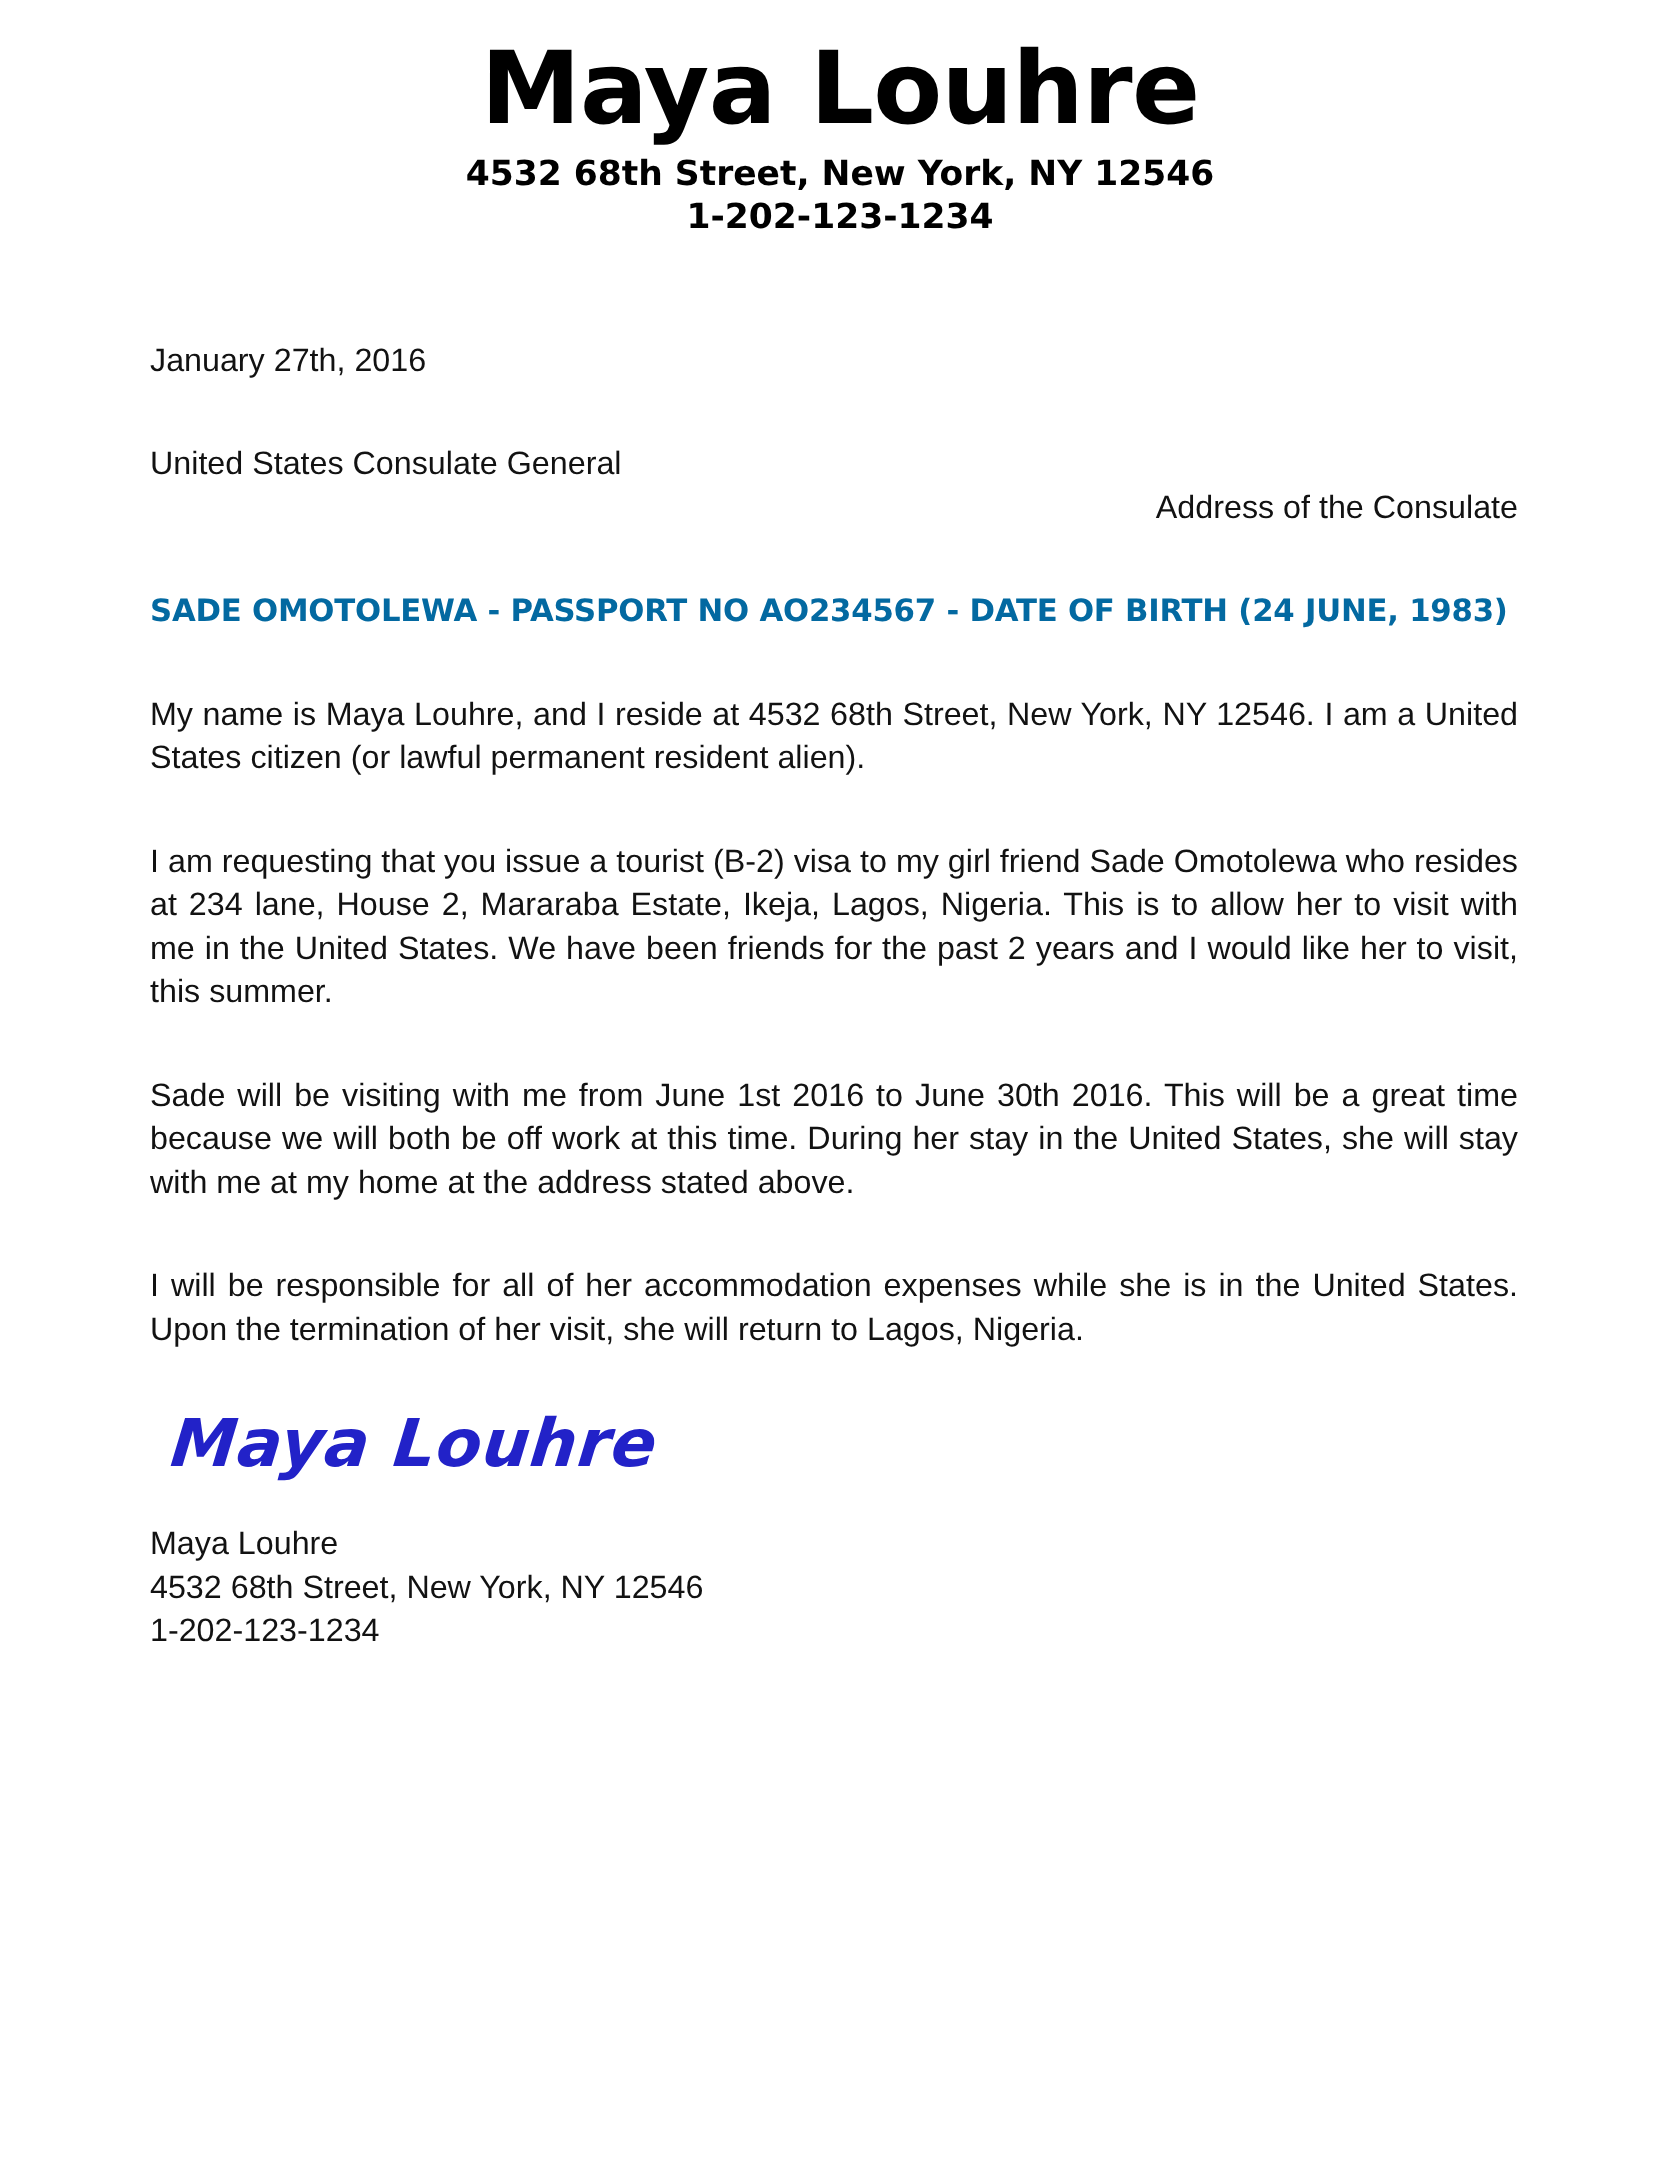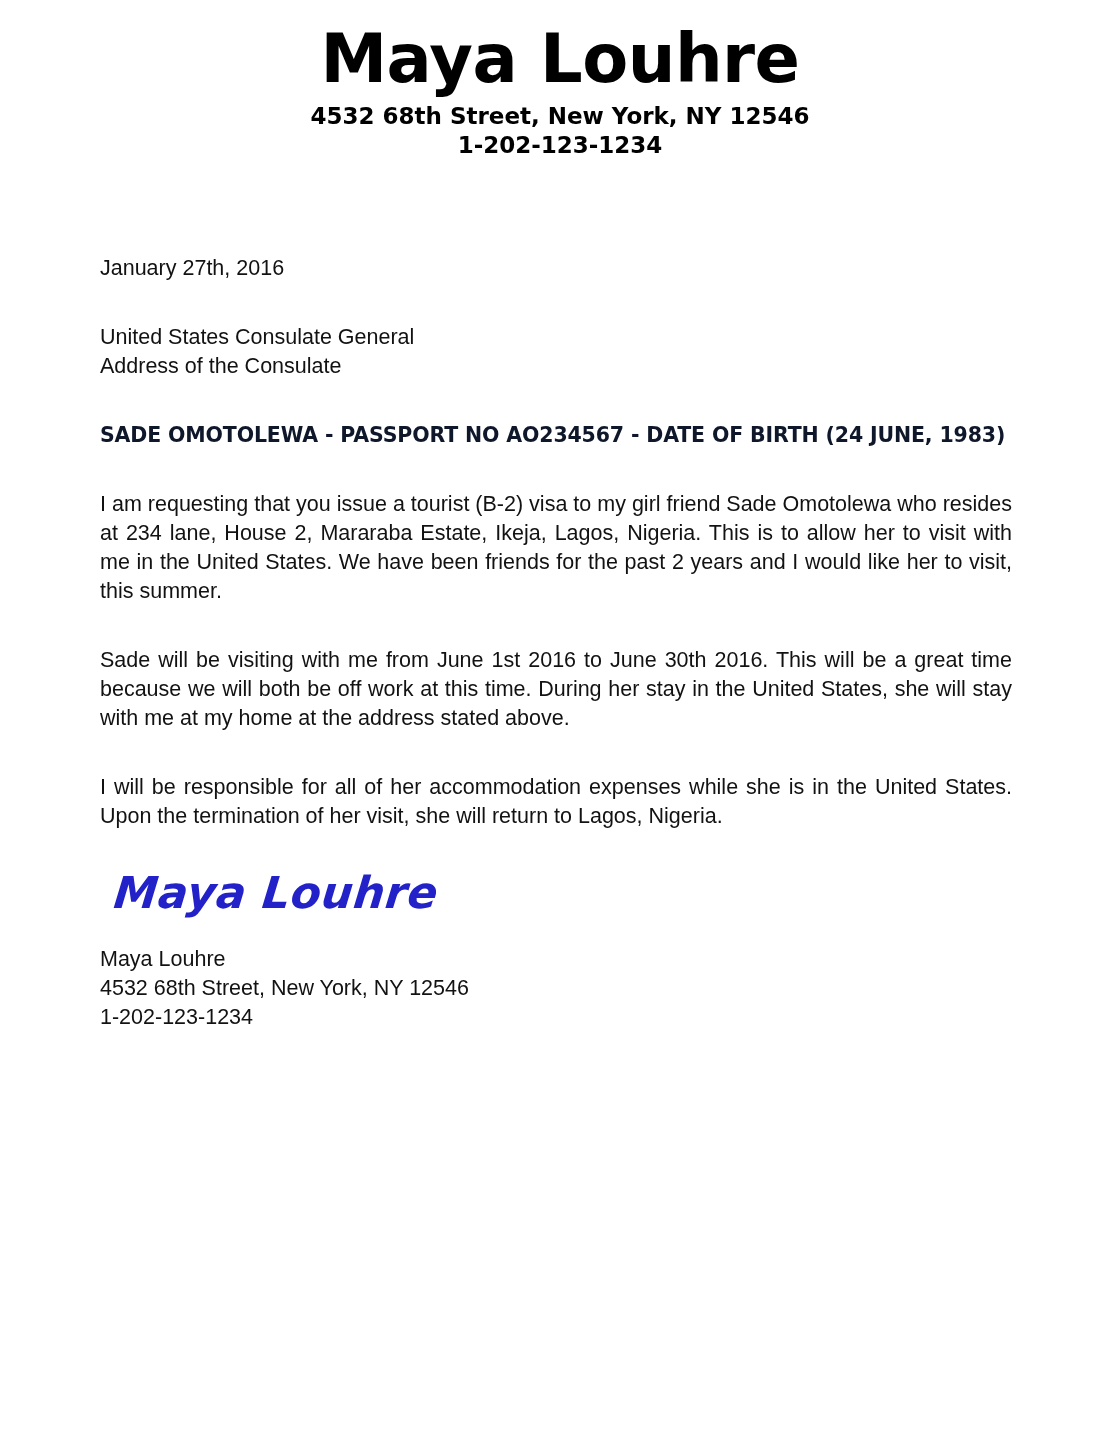--- a/index.html
+++ b/index.html
@@ -53,44 +53,44 @@
     font-size: 23px;
     line-height: 1.28;
     color: #000000;
     margin: 0;
   }
 
   
   .letter {
     position: absolute;
     left: 100px;
-    top: 254px;
+    top: 226px;
     width: 912px;
   }
 
   .line, .para {
     font-family: "Liberation Sans", sans-serif;
     font-size: 21.5px;
     line-height: 29px;
     color: #121212;
     margin: 0;
   }
 
   .block { margin: 0 0 40px 0; }
   .block.tight { margin-bottom: 0; }
 
-  .address-block .line + .line { margin-top: 0; }
+  .address-block .line + .line { margin-top: 0; text-align: right; }
 
   .subject {
     font-family: "DejaVu Sans", sans-serif;
     font-weight: 700;
     font-size: 20.5px;
     line-height: 29px;
     letter-spacing: -0.15px;
-    color: #0f172a;
+    color: #0369a1;
     margin: 0 0 40px 0;
   }
 
   .para {
     text-align: justify;
     text-justify: inter-word;
     margin: 0 0 40px 0;
   }
 
   .para:last-child { margin-bottom: 0; }
@@ -139,20 +139,21 @@
     </div>
 
     <div class="block address-block">
       <div class="line">United States Consulate General</div>
       <div class="line">Address of the Consulate</div>
     </div>
 
 
     <div class="subject">SADE OMOTOLEWA - PASSPORT NO AO234567 - DATE OF BIRTH (24 JUNE, 1983)</div>
 
+    <p class="para">My name is Maya Louhre, and I reside at 4532 68th Street, New York, NY 12546. I am a United States citizen (or lawful permanent resident alien).</p>
 
     <p class="para">I am requesting that you issue a tourist (B-2) visa to my girl friend Sade Omotolewa who resides at 234 lane, House 2, Mararaba Estate, Ikeja, Lagos, Nigeria. This is to allow her to visit with me in the United States. We have been friends for the past 2 years and I would like her to visit, this summer.</p>
 
     <p class="para">Sade will be visiting with me from June 1st 2016 to June 30th 2016. This will be a great time because we will both be off work at this time. During her stay in the United States, she will stay with me at my home at the address stated above.</p>
 
     <p class="para">I will be responsible for all of her accommodation expenses while she is in the United States. Upon the termination of her visit, she will return to Lagos, Nigeria.</p>
 
 
 
 

